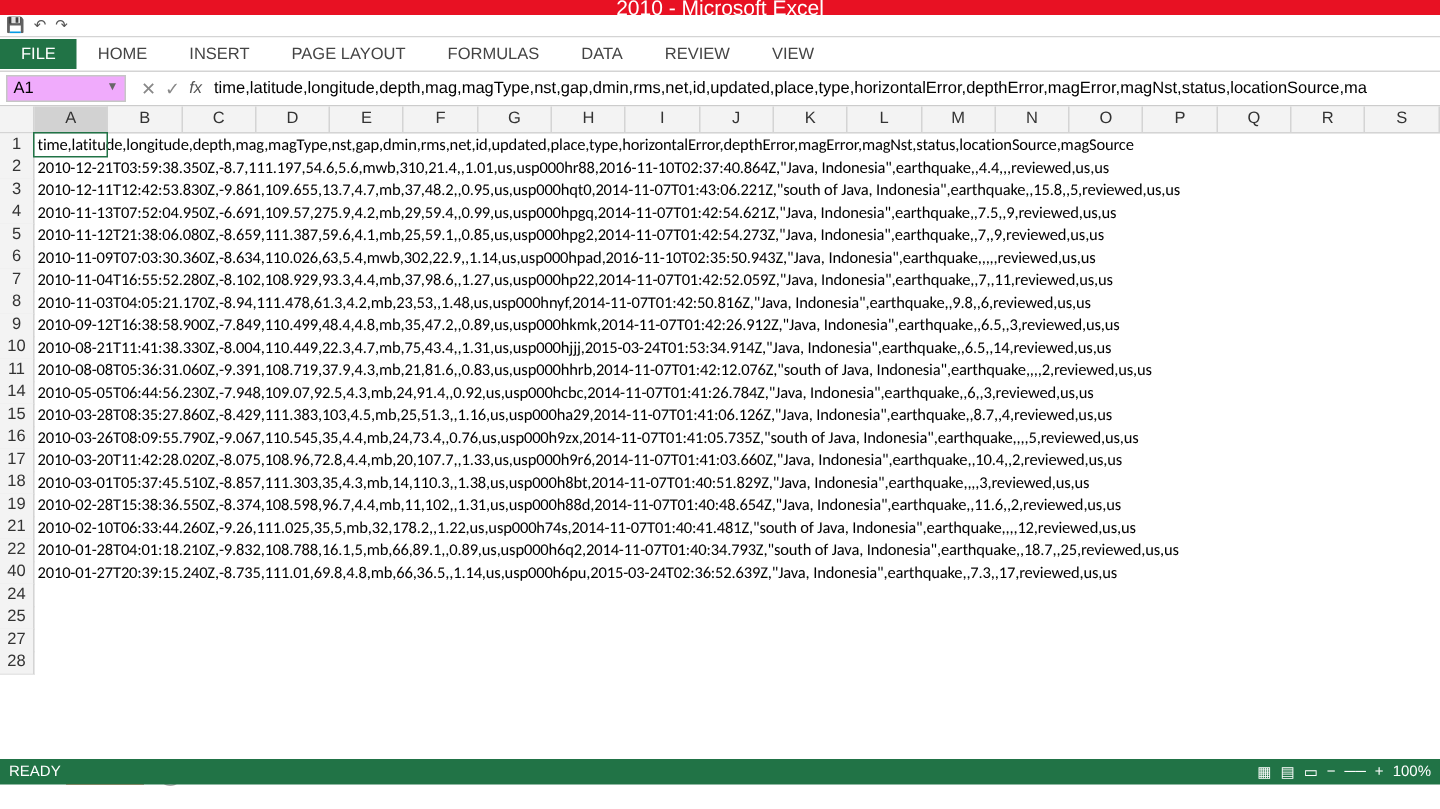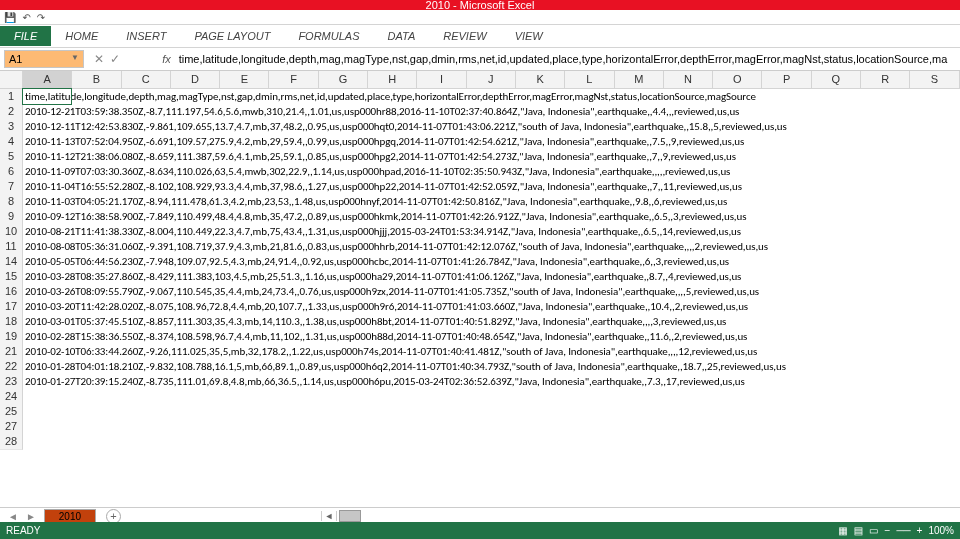--- a/index.html
+++ b/index.html
@@ -9,40 +9,39 @@
     background: #fff;
     overflow: hidden;
     width: 960px;
     height: 539px;
   }
   .titlebar {
     background: #e81123;
     color: #fff;
     height: 10px;
     text-align: center;
-    font-size: 11px;
+    font-size: 14px;
     line-height: 10px;
   }
   .qat {
     background: #fff;
     height: 14px;
     border-bottom: 1px solid #d4d4d4;
     display: flex;
     align-items: center;
     gap: 6px;
     padding: 0 4px;
   }
   .qat span { font-size: 10px; color:#555; }
   .ribbon-tabs {
     background: #fff;
     height: 22px;
     display: flex;
     align-items: center;
     border-bottom: 1px solid #d4d4d4;
-    font-style: italic;
   }
   .file-tab {
     background: #217346;
     color: #fff;
     padding: 4px 14px;
     font-size: 11px;
     font-weight: normal;
   }
   .tab {
     color: #444;
@@ -57,26 +56,26 @@
     background:#fff;
   }
   .namebox {
     width: 70px;
     border: 1px solid #c6c6c6;
     margin: 1px 4px;
     padding: 2px 4px;
     font-size: 11px;
     display:flex;
     justify-content: space-between;
-    background:#fdba74;
+    background:#f0abfc;
   }
   .namebox .dd { font-size:8px; color:#666; }
   .fx-icons { display:flex; gap:6px; padding:0 6px; color:#888; }
   .fx-icons span { font-size: 12px; }
-  .fx-label { font-style: italic; color:#555; padding:0 6px 0 0;margin-left:36px; }
+  .fx-label { font-style: italic; color:#555; padding:0 6px 0 0; }
   .fx-input {
     flex: 1;
     font-size: 11px;
     padding: 2px 2px;
     white-space: nowrap;
     overflow: hidden;
   }
   .grid { position: relative; }
   .colhdr-row {
     display:flex;
@@ -159,21 +158,21 @@
     border-radius:50%;
     width:13px; height:13px;
     display:flex; align-items:center; justify-content:center;
     font-size:11px; margin-left:10px; color:#666;
   }
   .sb-track { flex:1; margin-left:200px; display:flex; align-items:center; }
   .sb-arrow { width:14px; text-align:center; color:#666; font-size:9px; border-left:1px solid #ccc; border-right:1px solid #ccc;}
   .sb-thumb { width:20px; height:10px; background:#c6c6c6; border:1px solid #999; margin-left:2px;}
   .statusbar {
     position:absolute;
-    bottom:0; left:0; right:0;
+    bottom:16px; left:0; right:0;
     height:15px;
     background:#217346;
     color:#fff;
     font-size:10px;
     padding:1px 6px;
     display:flex;
     justify-content: space-between;
     align-items: center;
   }
   .view-icons { display:flex; gap:6px; font-size:10px;}
@@ -307,21 +306,21 @@
       </div>
       <div class="row">
         <div class="rowhdr">21</div>
         <div class="cellarea">2010-02-10T06:33:44.260Z,-9.26,111.025,35,5,mb,32,178.2,,1.22,us,usp000h74s,2014-11-07T01:40:41.481Z,"south of Java, Indonesia",earthquake,,,,12,reviewed,us,us</div>
       </div>
       <div class="row">
         <div class="rowhdr">22</div>
         <div class="cellarea">2010-01-28T04:01:18.210Z,-9.832,108.788,16.1,5,mb,66,89.1,,0.89,us,usp000h6q2,2014-11-07T01:40:34.793Z,"south of Java, Indonesia",earthquake,,18.7,,25,reviewed,us,us</div>
       </div>
       <div class="row">
-        <div class="rowhdr">23</div>
+        <div class="rowhdr">40</div>
         <div class="cellarea">2010-01-27T20:39:15.240Z,-8.735,111.01,69.8,4.8,mb,66,36.5,,1.14,us,usp000h6pu,2015-03-24T02:36:52.639Z,"Java, Indonesia",earthquake,,7.3,,17,reviewed,us,us</div>
       </div>
       <div class="row">
         <div class="rowhdr">24</div>
         <div class="cellarea"></div>
       </div>
       <div class="row">
         <div class="rowhdr">25</div>
         <div class="cellarea"></div>
       </div>

